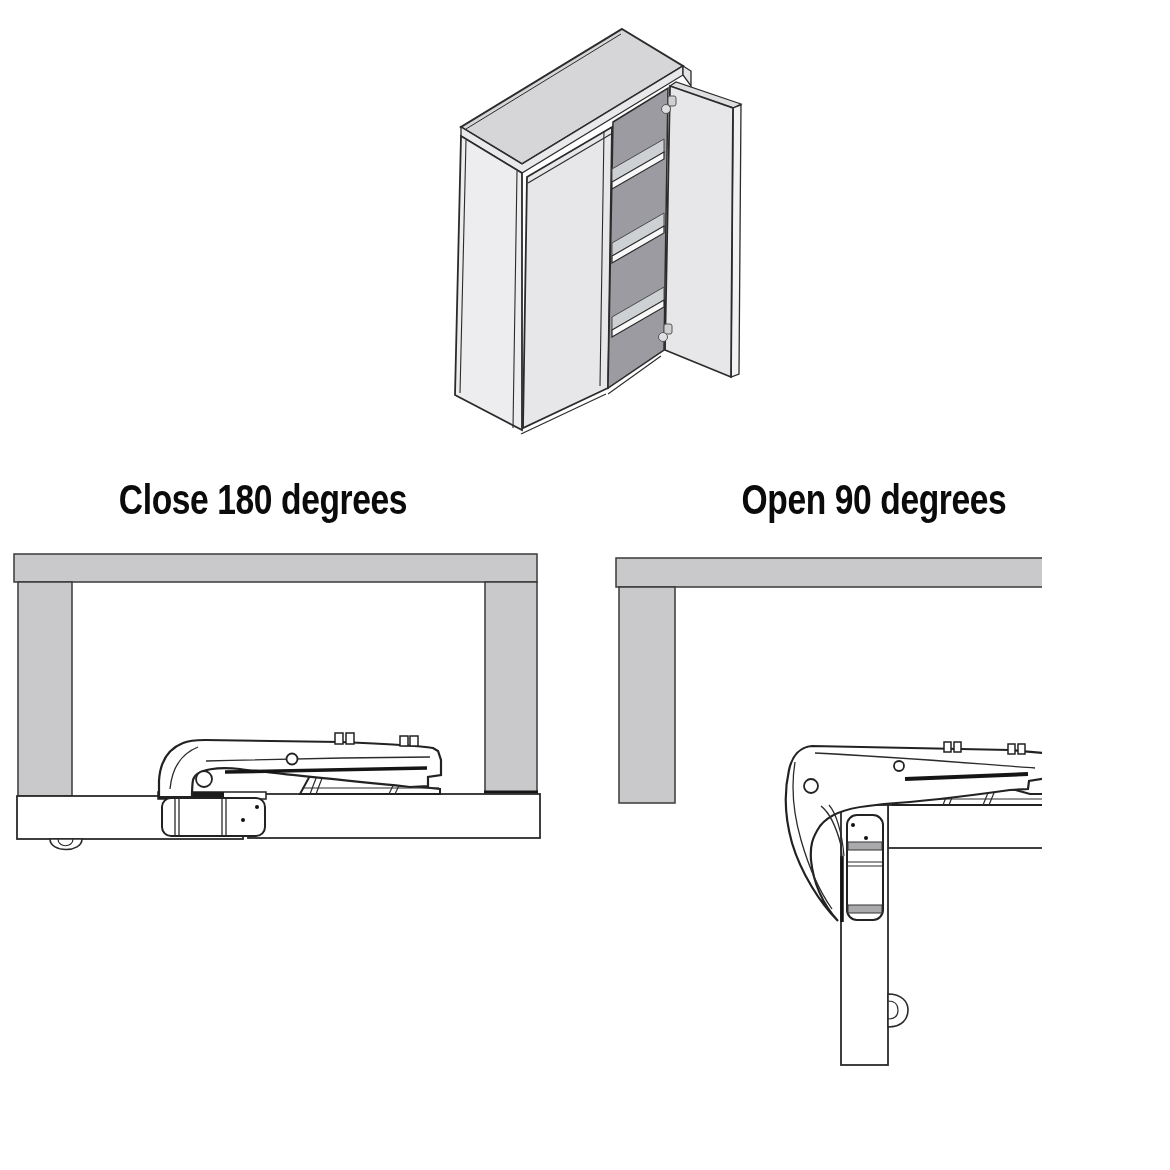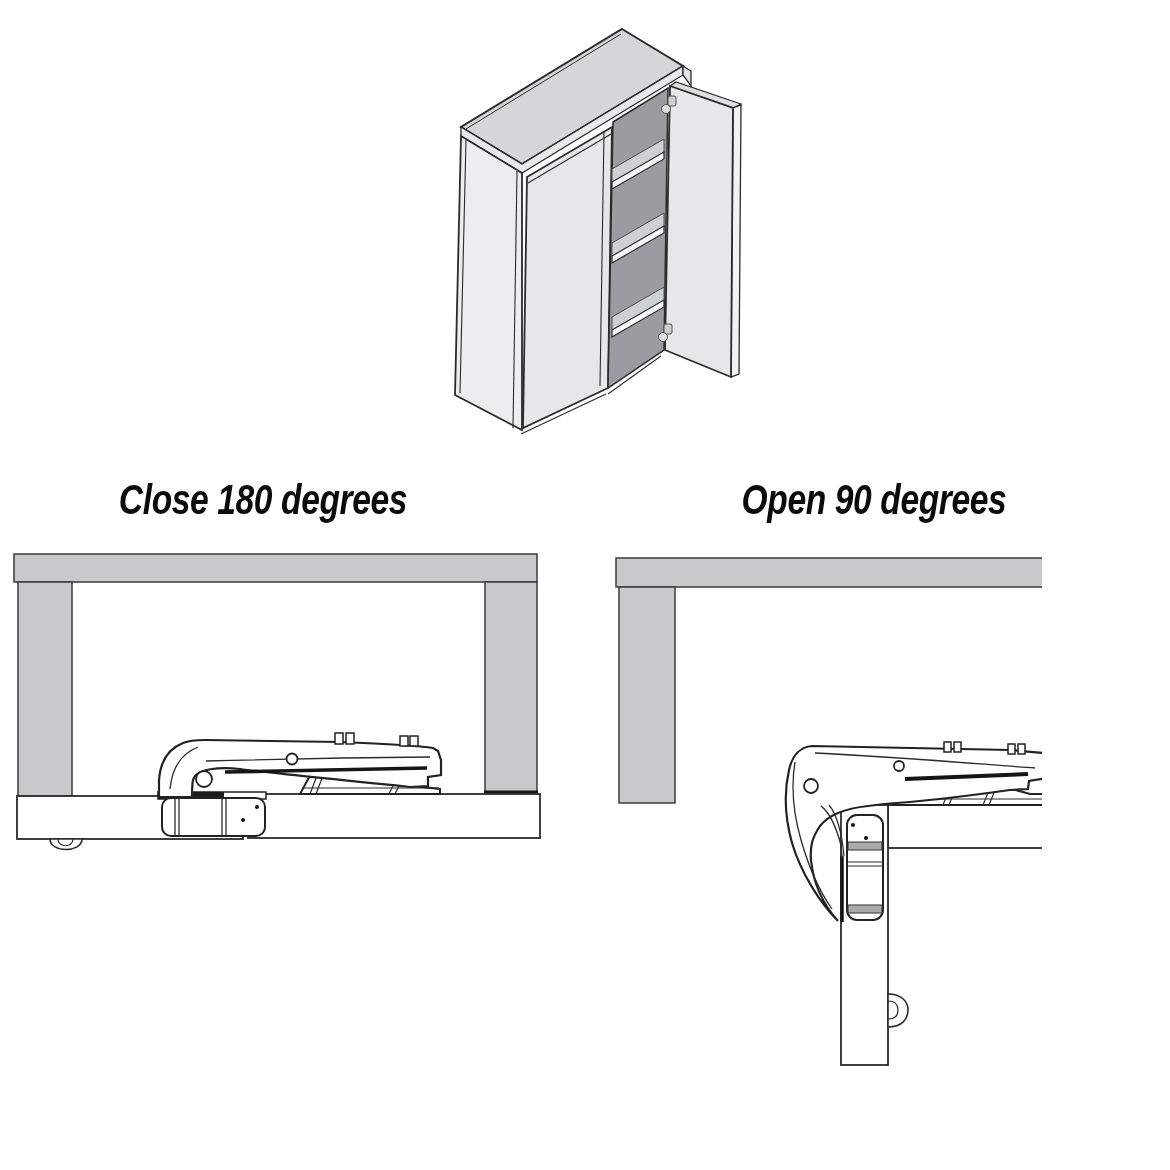--- a/index.html
+++ b/index.html
@@ -1,17 +1,17 @@
 <!DOCTYPE html>
 <html style="--background: #ffffff; --title-black: #0b0b0b; --line: #2b2b2b; --frame-gray: #c9c9cb; --panel-white: #ffffff; --cabinet-top: #d6d6d8; --cabinet-rim: #e9e9eb; --cabinet-side: #ededef; --cabinet-door: #e7e7e9; --cabinet-interior: #9b9ba1; --shelf-gray: #ced1d3; --band-gray: #aaaaac; --hardware-dark: #151515;"><head>
 <meta charset="utf-8">
 <style>
   html,body{margin:0;padding:0;background:#fff;}
   #stage{position:relative;width:1042px;height:1170px;background:var(--background,#fff);overflow:hidden;
-         font-family:"Liberation Sans","DejaVu Sans",sans-serif;font-style:italic;}
+         font-family:"Liberation Sans","DejaVu Sans",sans-serif;}
   .fig{position:absolute;}
   .diagram-title{position:absolute;width:400px;text-align:center;font-weight:bold;font-size:42px;
          line-height:40px;color:var(--title-black,#0b0b0b);letter-spacing:-0.5px;
          transform:scaleX(0.8);transform-origin:center;white-space:nowrap;}
   #title-closed{left:63px;top:480px;}
   #title-open{left:674px;top:480px;}
   svg{display:block;}
   .ln{stroke:#2b2b2b;fill:none;}
 </style>
 </head>

